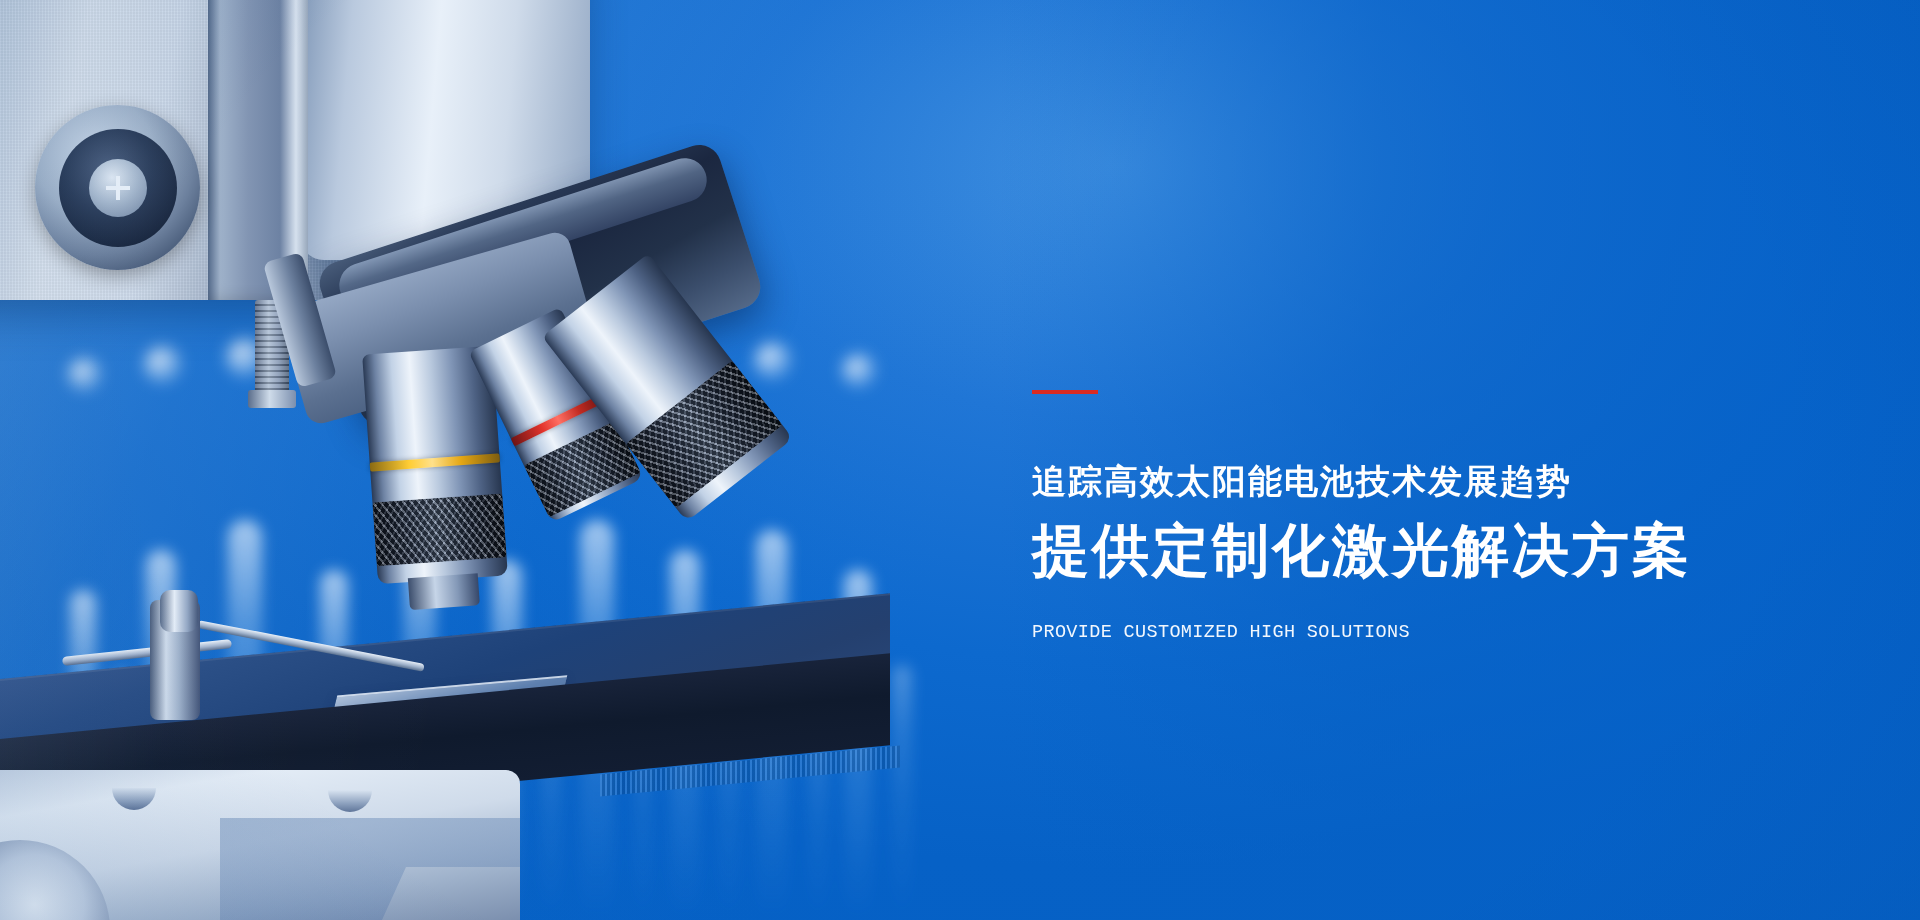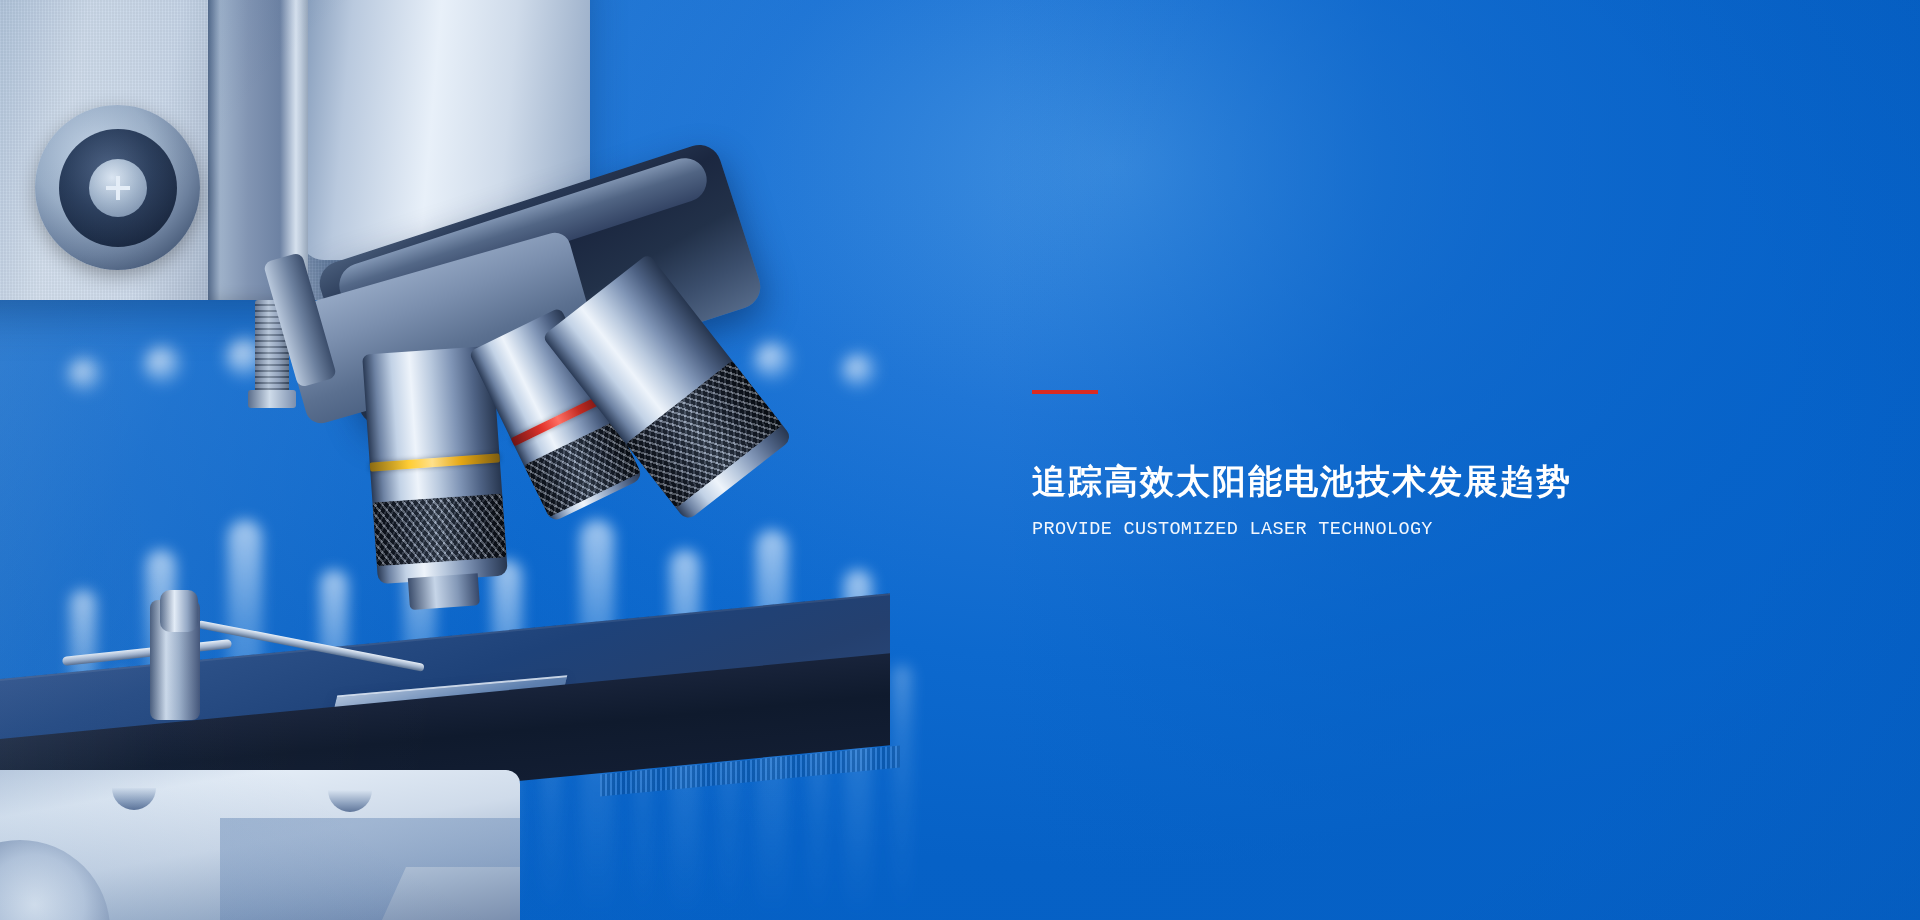--- a/index.html
+++ b/index.html
@@ -506,16 +506,17 @@
     <div class="stage-bolt b1"></div>
     <div class="stage-bolt b2"></div>
     <div class="base-wheel"></div>
   </div>
 
   <div class="bg-vignette"></div>
 
   <div class="copy">
     <div class="accent-rule"></div>
     <div class="headline-sub">追踪高效太阳能电池技术发展趋势</div>
-    <div class="eng-line">PROVIDE CUSTOMIZED LASER TECHNOLOGY</div>
+    <div class="headline-main">提供定制化激光解决方案</div>
+    <div class="eng-line">PROVIDE CUSTOMIZED HIGH SOLUTIONS</div>
   </div>
 
 </div>
 
 </body></html>

